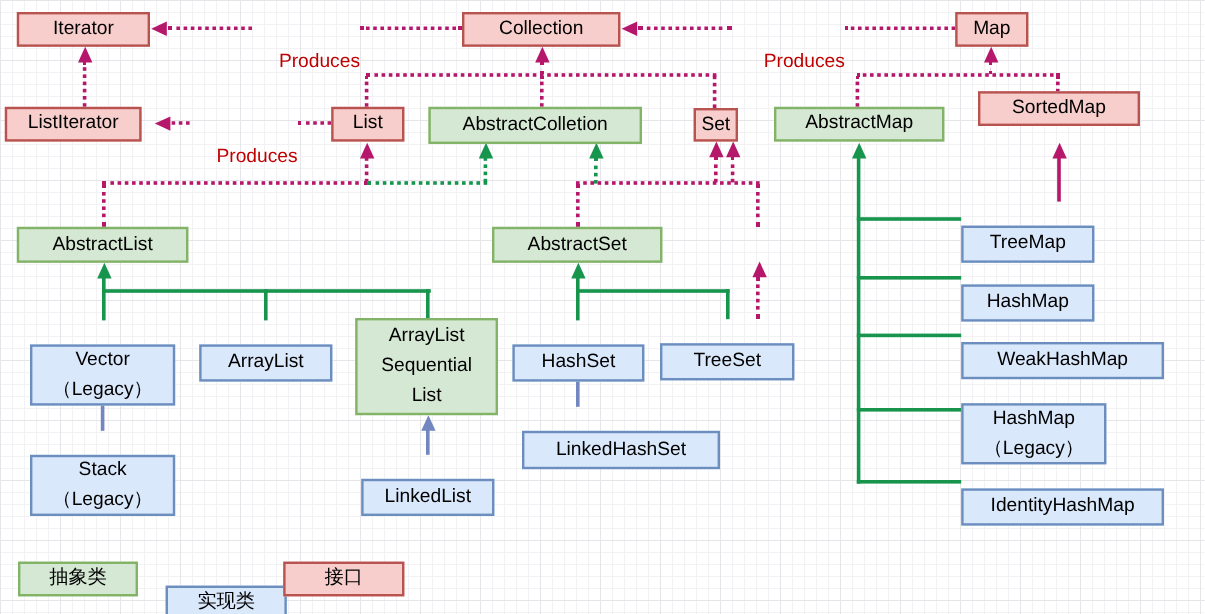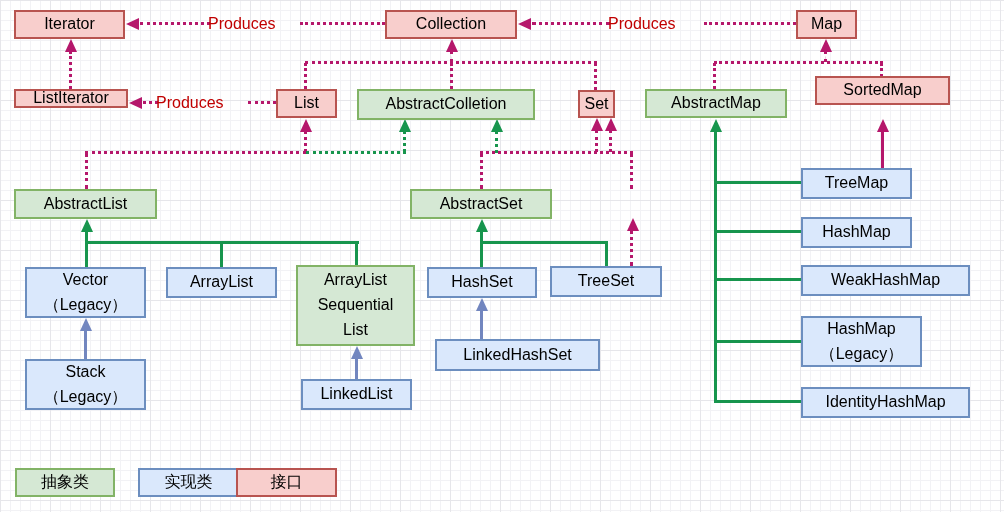--- a/index.html
+++ b/index.html
@@ -14,35 +14,35 @@
       linear-gradient(to bottom,#f2f2f5 1px,transparent 1px);
     background-size:50px 50px,50px 50px,10px 10px,10px 10px;
   }
   .node{
     position:absolute;box-sizing:border-box;border:2px solid #000;
     display:flex;align-items:center;justify-content:center;text-align:center;
     font-size:16px;color:#000;white-space:pre-line;line-height:1.55;
   }
   .interface{background:#f8cecc;border-color:#b85450;}
   .abstract{background:#d5e8d4;border-color:#82b366;}
-  .impl{background:#dae8fc;border-color:#6c8ebf;}
+  .impl{background:#dae8fc;border-color:#6c8ebf;margin-top:20px;}
   .edge{position:absolute;}
   .mdh{border-top:3px dotted #b5176b;height:0;}
   .mdv{border-left:3px dotted #b5176b;width:0;}
   .gdh{border-top:3px dotted #17954d;height:0;}
   .gdv{border-left:3px dotted #17954d;width:0;}
   .gsh{background:#17954d;height:3px;}
   .gsv{background:#17954d;width:3px;}
   .bsv{background:#7286bf;width:3px;}
   .msv{background:#b5176b;width:3px;}
   .au{width:0;height:0;border-left:6px solid transparent;border-right:6px solid transparent;border-bottom:13px solid #b5176b;}
   .au.g{border-bottom-color:#17954d;}
   .au.b{border-bottom-color:#7286bf;}
   .al{width:0;height:0;border-top:6px solid transparent;border-bottom:6px solid transparent;border-right:13px solid #b5176b;}
-  .plabel{position:absolute;color:#c00000;font-size:16px;text-align:left;line-height:20px;}
+  .plabel{position:absolute;color:#c00000;font-size:16px;text-align:right;line-height:20px;margin-top:28px;}
 </style>
 </head>
 <body>
 
 <div id="canvas">
 
   <div class="edge au" style="left:65px;top:39px"></div>
   <div class="edge mdv" style="left:69px;top:51px;height:38px"></div>
 
   <div class="edge mdh" style="left:305px;top:61px;width:292px"></div>
@@ -121,21 +121,21 @@
 
   <div class="edge al" style="left:518px;top:18px"></div>
   <div class="edge mdh" style="left:532px;top:22px;width:78px"></div>
   <div class="plabel" style="left:608px;top:14px;width:96px">Produces</div>
   <div class="edge mdh" style="left:704px;top:22px;width:92px"></div>
 
   <div class="node interface" style="left:14px;top:10px;width:111px;height:29px">Iterator</div>
   <div class="node interface" style="left:385px;top:10px;width:132px;height:29px">Collection</div>
   <div class="node interface" style="left:796px;top:10px;width:61px;height:29px">Map</div>
 
-  <div class="node interface" style="left:14px;top:89px;width:114px;height:19px">ListIterator</div>
+  <div class="node interface" style="left:4px;top:89px;width:114px;height:29px">ListIterator</div>
   <div class="node interface" style="left:276px;top:89px;width:61px;height:29px">List</div>
   <div class="node abstract" style="left:357px;top:89px;width:178px;height:31px">AbstractColletion</div>
   <div class="node interface" style="left:578px;top:90px;width:37px;height:28px">Set</div>
   <div class="node abstract" style="left:645px;top:89px;width:142px;height:29px">AbstractMap</div>
   <div class="node interface" style="left:815px;top:76px;width:135px;height:29px">SortedMap</div>
 
   <div class="node abstract" style="left:410px;top:189px;width:142px;height:30px">AbstractSet</div>
   <div class="node abstract" style="left:14px;top:189px;width:143px;height:30px">AbstractList</div>
   <div class="node impl" style="left:801px;top:168px;width:111px;height:31px">TreeMap</div>
 

